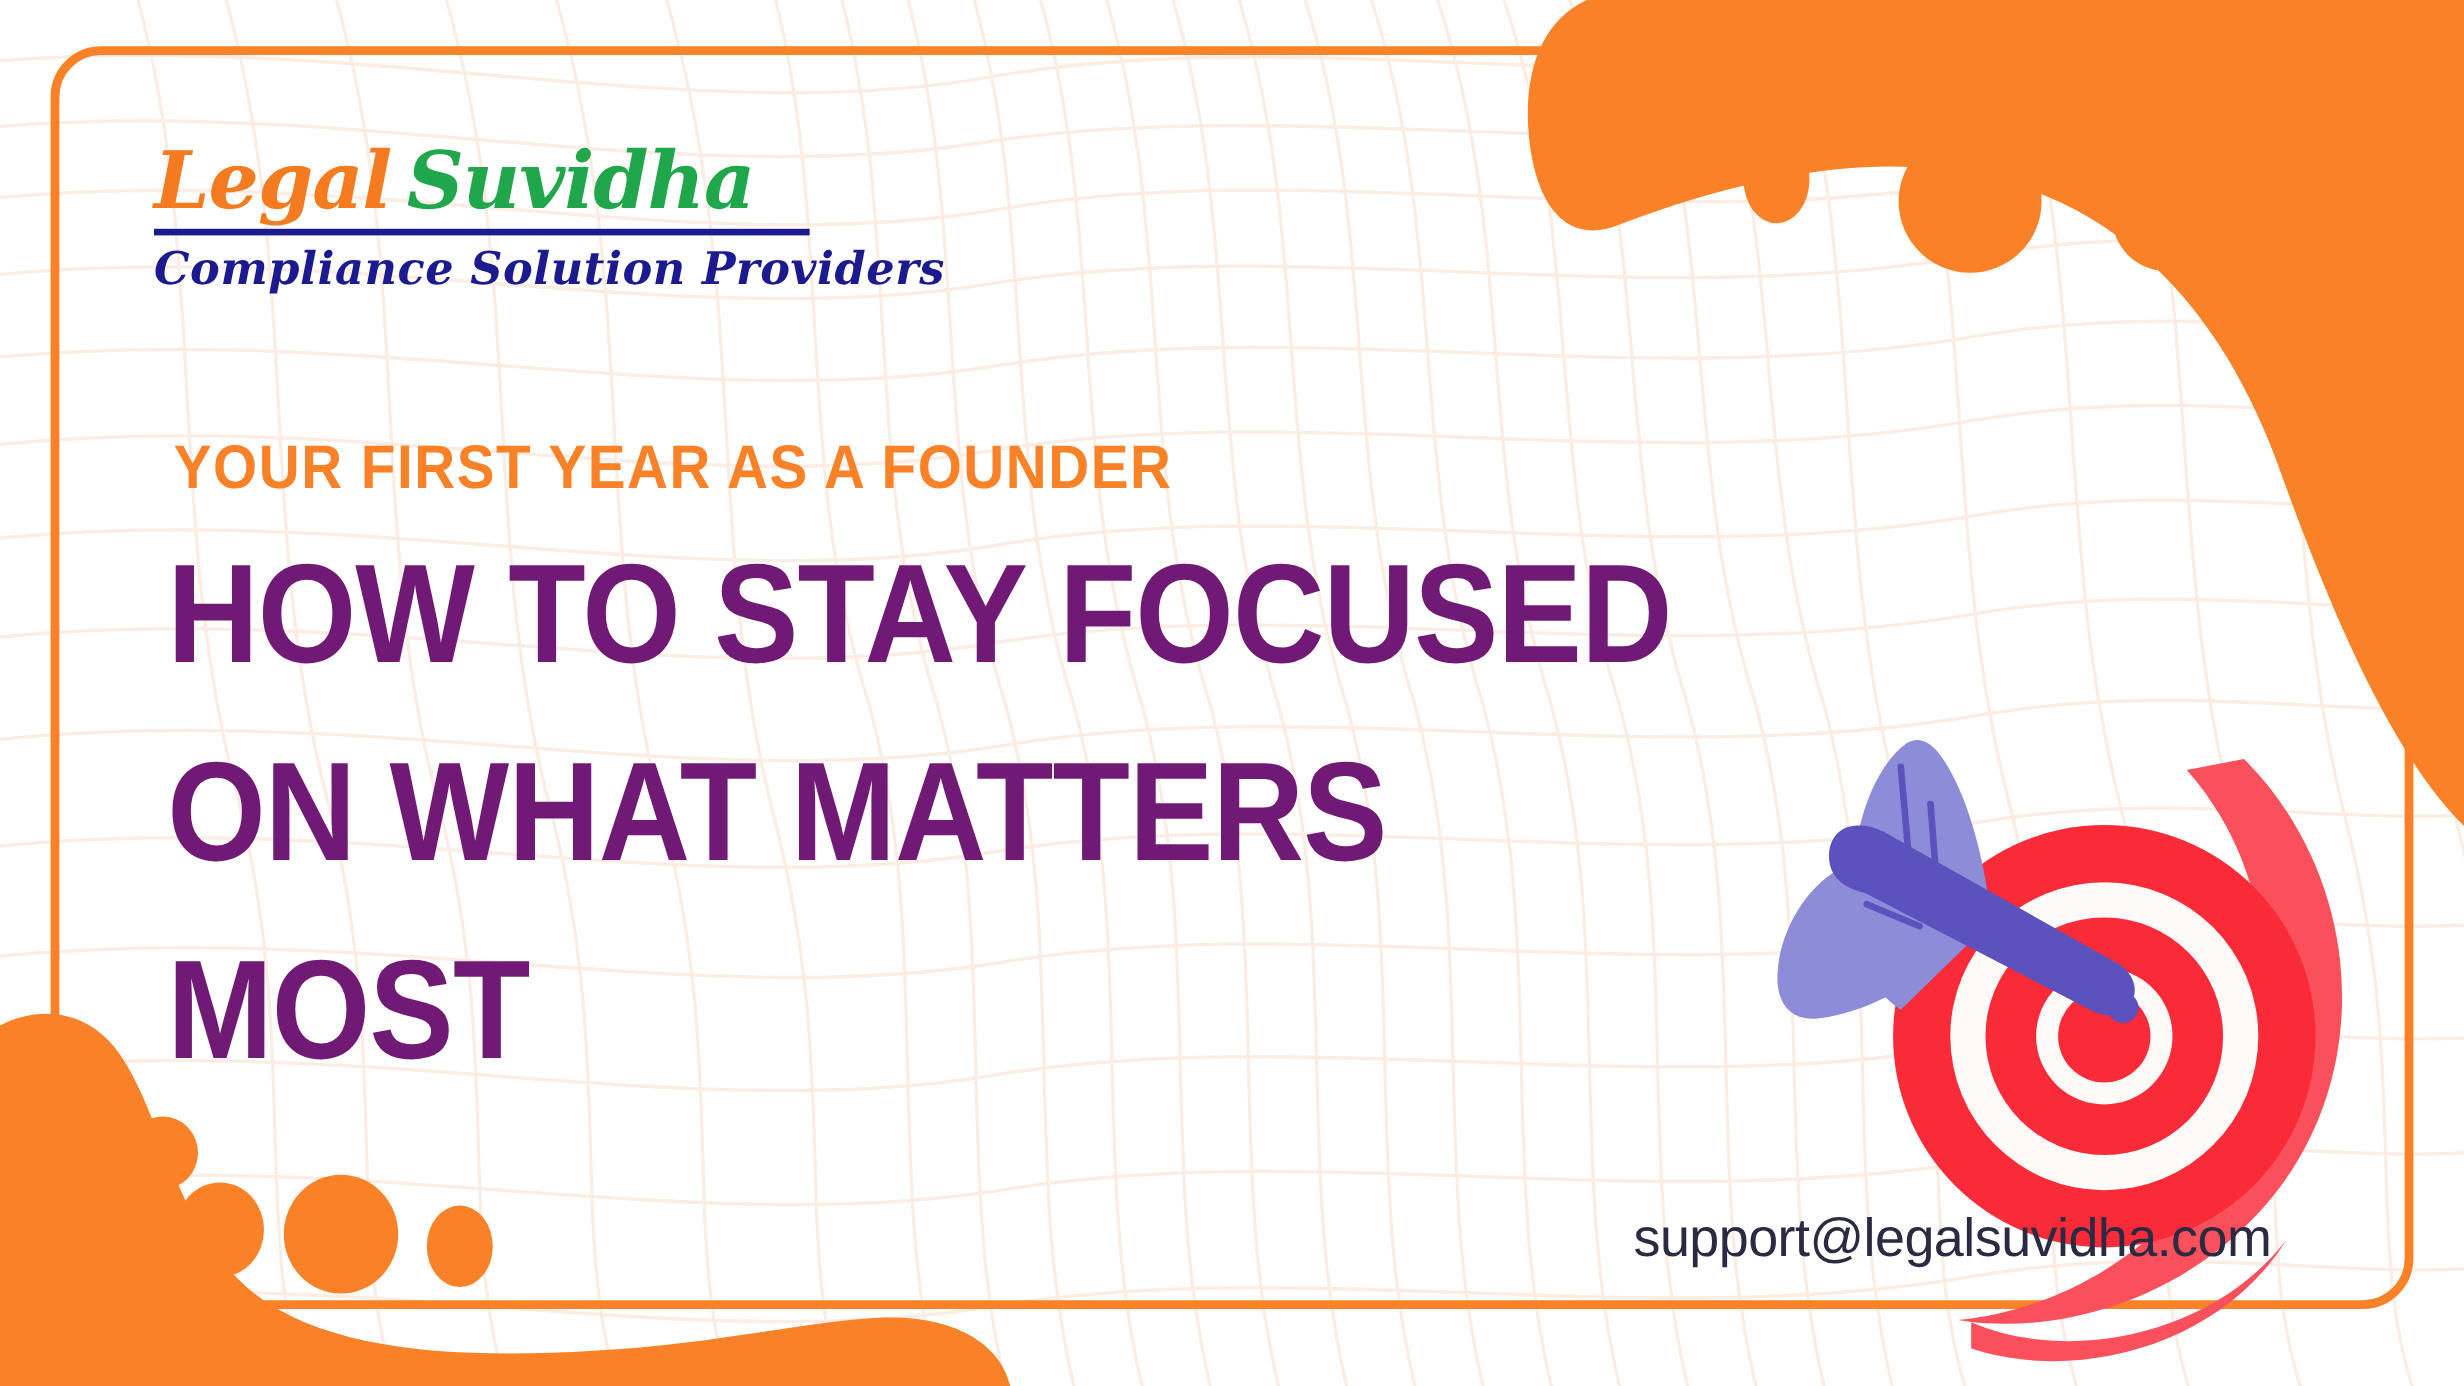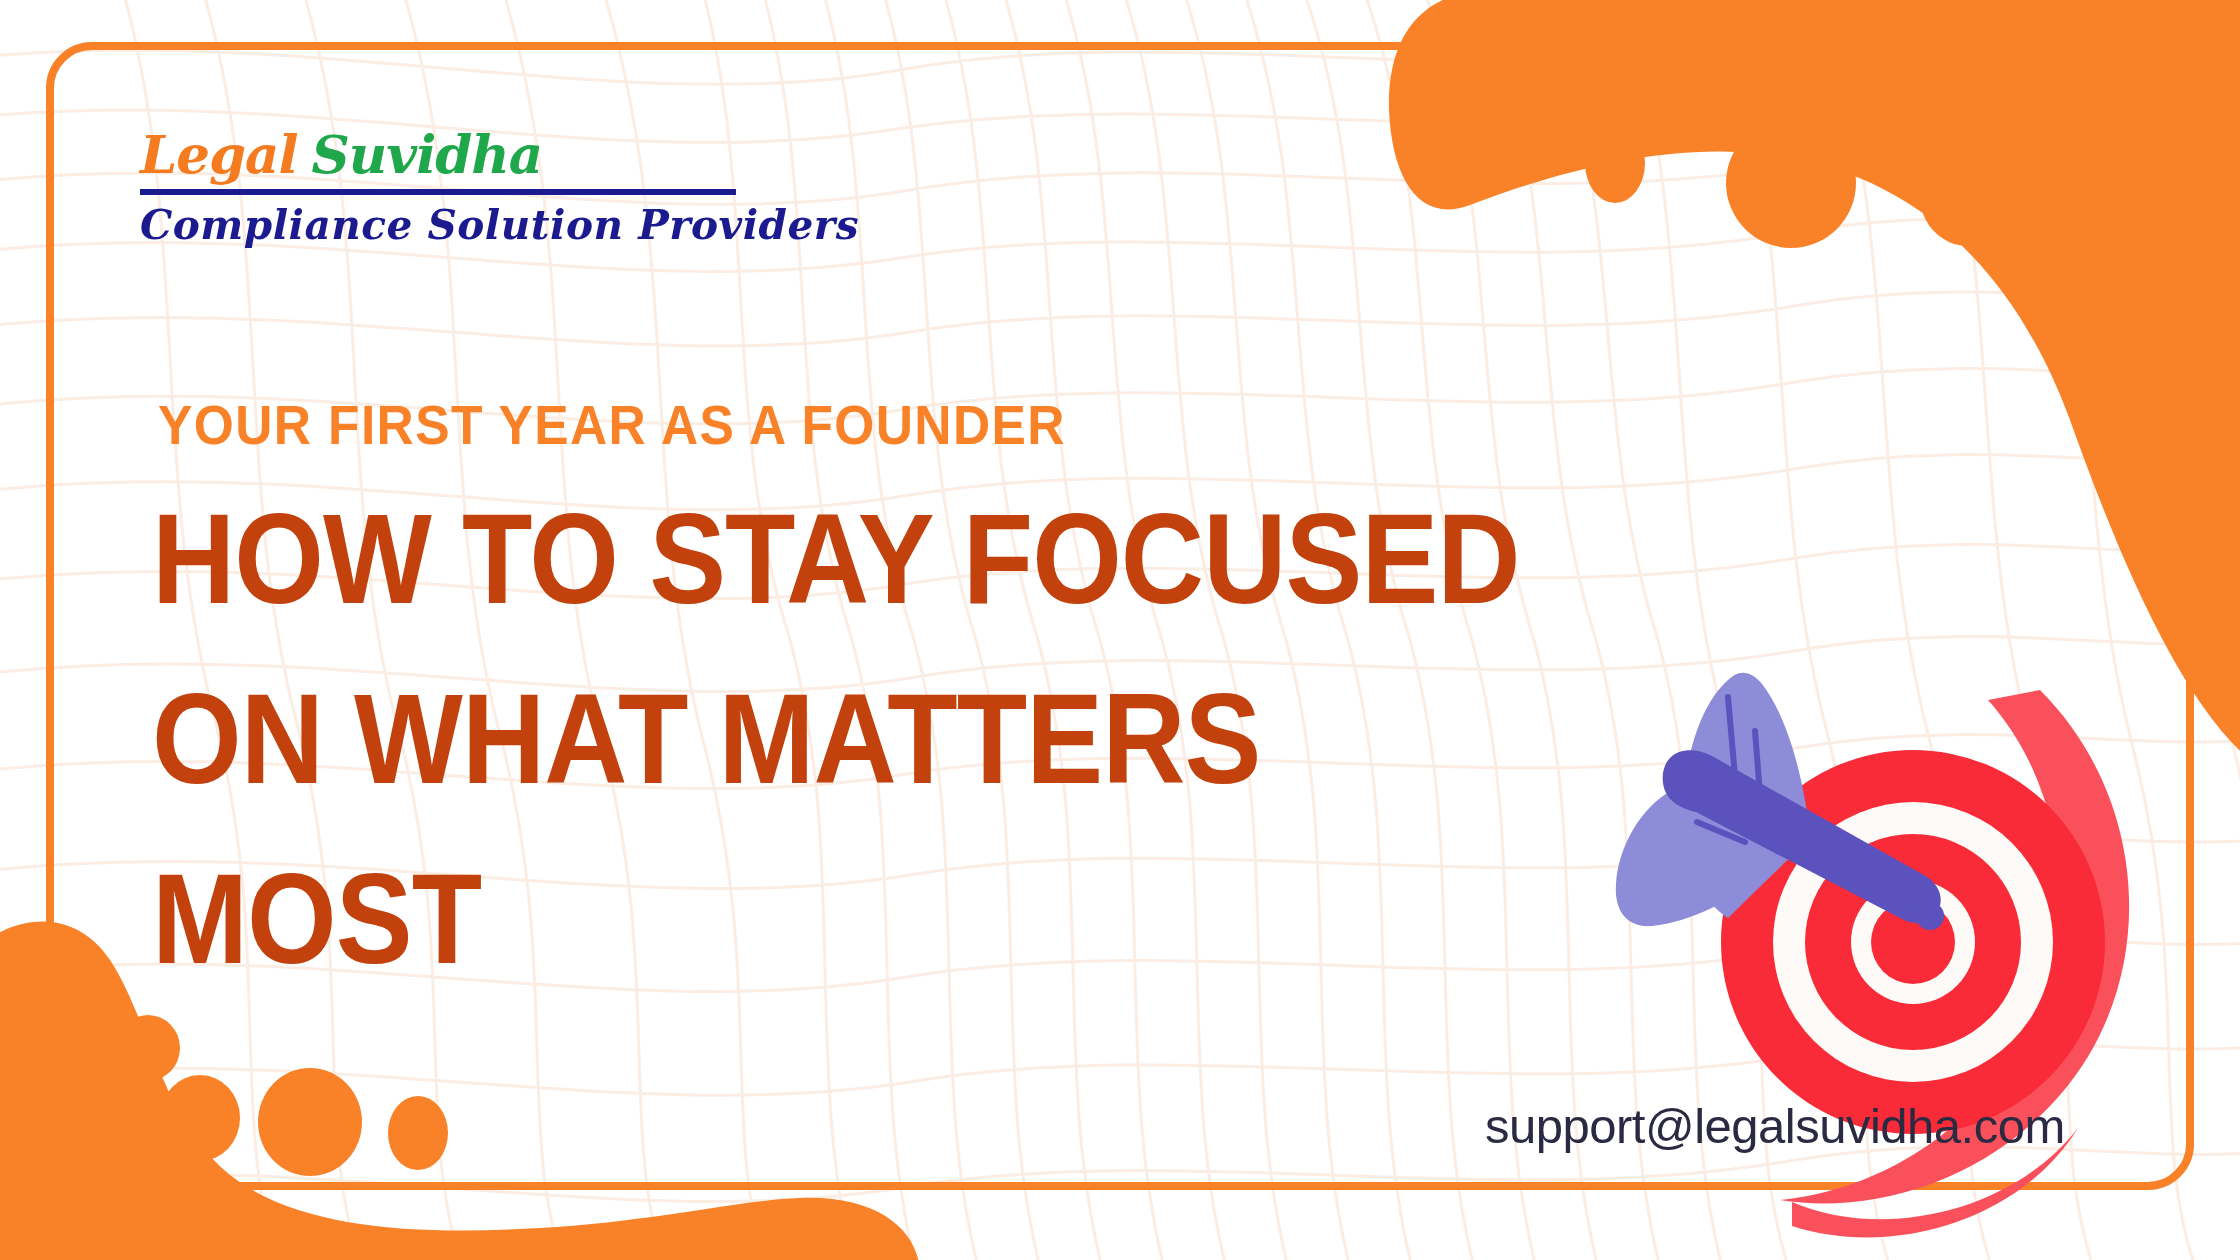--- a/index.html
+++ b/index.html
@@ -17,21 +17,21 @@
   #frame{z-index:3;}
   #artwork{z-index:4;}
   #content{z-index:5;position:absolute;inset:0;}
 
   
   #logo-block{position:absolute;left:140px;top:128px;width:620px;}
   #logo-wordmark{
     font-family:"DejaVu Serif", serif;
     font-style:italic;
     font-weight:700;
-    font-size:53px;
+    font-size:72px;
     line-height:1.0;
     letter-spacing:-1px;
     white-space:nowrap;
   }
   #logo-legal{color:#F47B20;}
   #logo-suvidha{color:#21A74B;margin-left:14px;}
   #logo-rule{
     width:596px;height:6px;background:#1B1B8F;
     margin-top:8px;margin-bottom:6px;
   }
@@ -59,21 +59,21 @@
     transform:scaleX(0.92);
     transform-origin:left center;
   }
   #headline{
     position:absolute;left:152px;top:495px;width:1560px;
     font-family:"Liberation Sans", sans-serif;
     font-weight:700;
     font-size:128px;
     line-height:1.0;
     letter-spacing:-1px;
-    color:#c2410c;
+    color:#701a75;
   }
   #headline .hl-line{
     display:block;
     white-space:nowrap;
     transform:scaleX(0.90);
     transform-origin:left center;
     margin-bottom:52px;
   }
   #email{
     position:absolute;left:1485px;top:1098px;width:620px;

